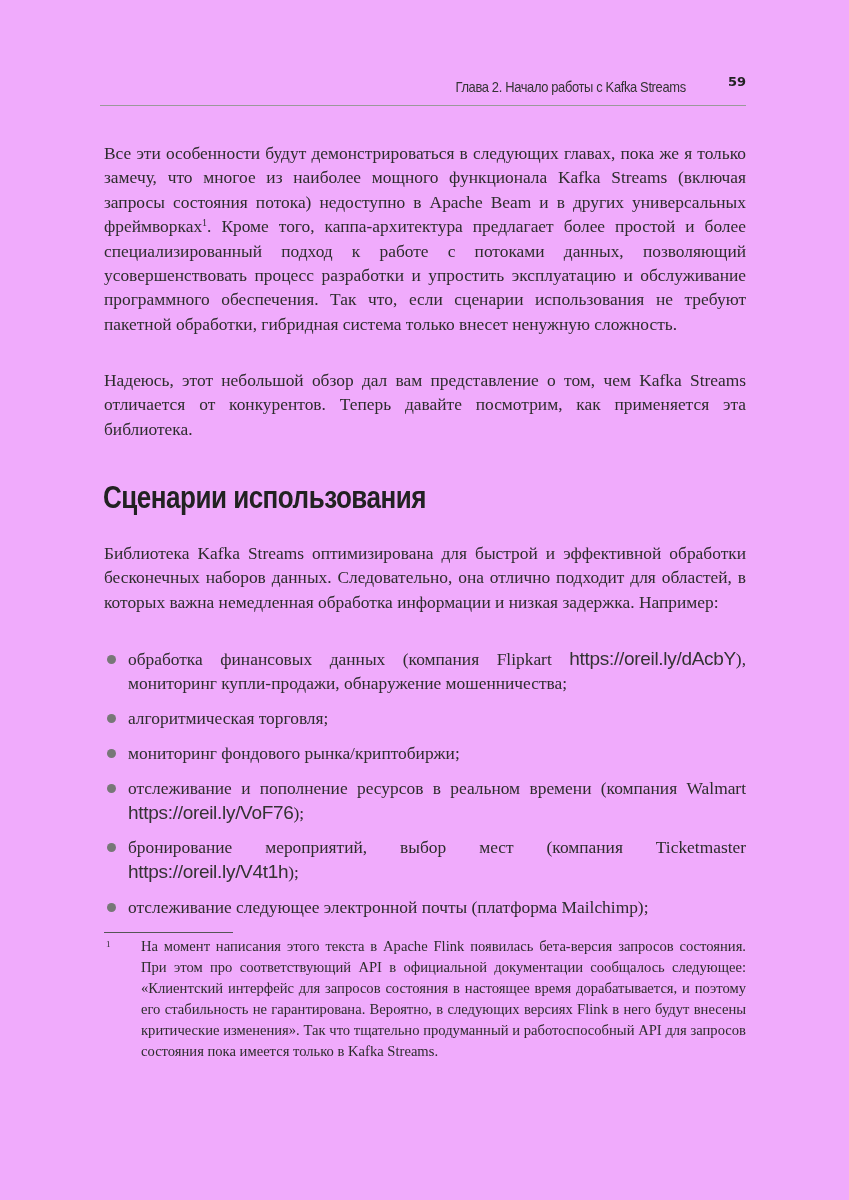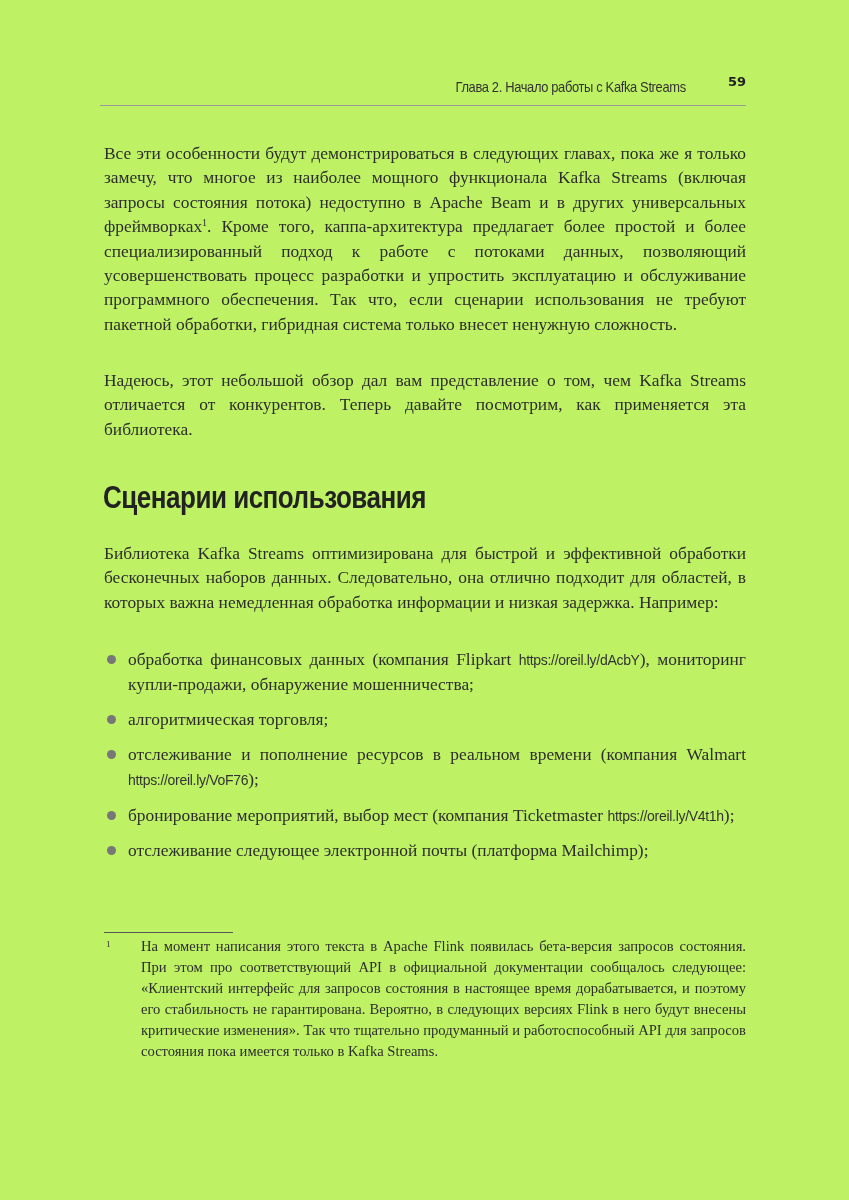--- a/index.html
+++ b/index.html
@@ -1,34 +1,34 @@
 <!DOCTYPE html>
 <html><head>
 <meta charset="utf-8">
 <style>
   html, body { margin: 0; padding: 0; background: #ffffff; }
   body { width: 849px; height: 1200px; position: relative; overflow: hidden; color: #2b2b2b; }
-  .page { position: absolute; left: 0; top: 0; width: 849px; height: 1200px; background: #bef264; }
+  .page { position: absolute; left: 0; top: 0; width: 849px; height: 1200px; background: #f0abfc; }
 
   .running-head { position: absolute; left: 104px; top: 74px; width: 642px; height: 30px; }
   .rh-title { position: absolute; right: 60px; top: 4px; font-family: "Liberation Sans", sans-serif; font-size: 15px; color: #333; letter-spacing: -0.4px; transform: scaleX(0.86); transform-origin: right center; }
   .rh-page { position: absolute; right: 0px; top: 0px; font-family: "DejaVu Sans", sans-serif; font-weight: bold; font-size: 13px; color: #222; }
   .rh-rule { position: absolute; left: 100px; top: 105px; width: 646px; height: 1px; background: #9a9a9a; }
 
   .body { position: absolute; left: 104px; width: 642px; font-family: "Liberation Serif", serif; font-size: 17.4px; line-height: 24.4px; color: #2d2d2d; }
   .body p { margin: 0; text-align: justify; }
   .p1 { top: 141px; }
   .p2 { top: 368px; }
   .h2 { position: absolute; left: 103px; top: 480px; font-family: "Liberation Sans", sans-serif; font-weight: bold; font-size: 31px; color: #222; letter-spacing: -0.6px; transform: scaleX(0.84); transform-origin: left center; white-space: nowrap; }
   .p3 { top: 541px; }
 
   .bullets { position: absolute; left: 104px; top: 647px; width: 642px; margin: 0; padding: 0; list-style: none; font-family: "Liberation Serif", serif; font-size: 17.4px; line-height: 24.4px; color: #2d2d2d; }
   .bullets li { position: relative; padding-left: 24px; margin-bottom: 10.5px; text-align: justify; }
   .bullet-dot { position: absolute; left: 3px; top: 8px; width: 9px; height: 9px; border-radius: 50%; background: #777; }
-  .url { font-family: "Liberation Sans", sans-serif; font-size: 14px; letter-spacing: -0.3px; color: #333; }
+  .url { font-family: "Liberation Sans", sans-serif; font-size: 19px; letter-spacing: -0.3px; color: #333; }
 
   .fn-rule { position: absolute; left: 104px; top: 932px; width: 129px; height: 1px; background: #555; }
   .footnote { position: absolute; left: 104px; top: 936px; width: 642px; font-family: "Liberation Serif", serif; font-size: 14.6px; line-height: 21px; color: #2d2d2d; }
   .fn-mark { position: absolute; left: 2px; top: 0px; font-size: 9px; line-height: 16px; }
   .fn-text { margin-left: 37px; text-align: justify; }
   sup.ref { font-size: 10px; line-height: 0; vertical-align: 6px; }
 </style>
 </head>
 <body>
 
@@ -50,20 +50,21 @@
 
   <div class="h2">Сценарии использования</div>
 
   <div class="body p3">
     <p>Библиотека Kafka Streams оптимизирована для быстрой и эффективной обработки бесконечных наборов данных. Следовательно, она отлично подходит для областей, в которых важна немедленная обработка информации и низкая задержка. Например:</p>
   </div>
 
   <ul class="bullets">
     <li><span class="bullet-dot"></span><span>обработка финансовых данных (компания Flipkart </span><span class="url">https://oreil.ly/dAcbY</span><span>), мониторинг купли-продажи, обнаружение мошенничества;</span></li>
     <li><span class="bullet-dot"></span><span>алгоритмическая торговля;</span></li>
+    <li><span class="bullet-dot"></span><span>мониторинг фондового рынка/криптобиржи;</span></li>
     <li><span class="bullet-dot"></span><span>отслеживание и пополнение ресурсов в реальном времени (компания Walmart </span><span class="url">https://oreil.ly/VoF76</span><span>);</span></li>
     <li><span class="bullet-dot"></span><span>бронирование мероприятий, выбор мест (компания Ticketmaster </span><span class="url">https://oreil.ly/V4t1h</span><span>);</span></li>
     <li><span class="bullet-dot"></span><span>отслеживание следующее электронной почты (платформа Mailchimp);</span></li>
   </ul>
 
   <div class="fn-rule"></div>
   <div class="footnote">
     <span class="fn-mark">1</span>
     <p class="fn-text" style="margin-top:0;margin-bottom:0;">На момент написания этого текста в Apache Flink появилась бета-версия запросов состояния. При этом про соответствующий API в официальной документации сообщалось следующее: «Клиентский интерфейс для запросов состояния в настоящее время дорабатывается, и поэтому его стабильность не гарантирована. Вероятно, в следующих версиях Flink в него будут внесены критические изменения». Так что тщательно продуманный и работоспособный API для запросов состояния пока имеется только в Kafka Streams.</p>
   </div>

